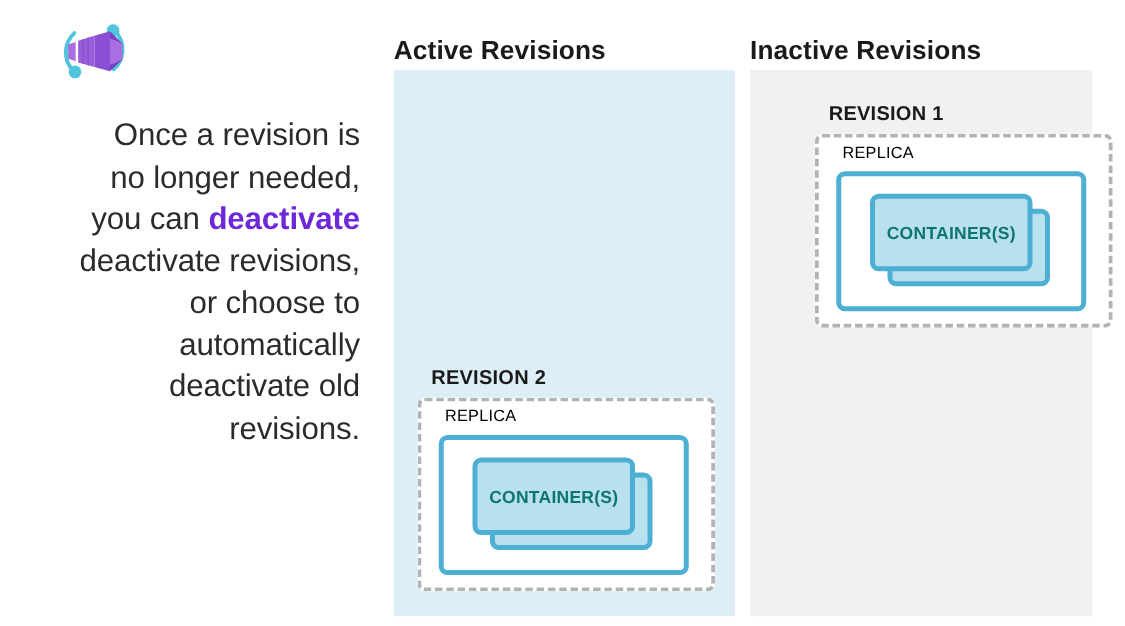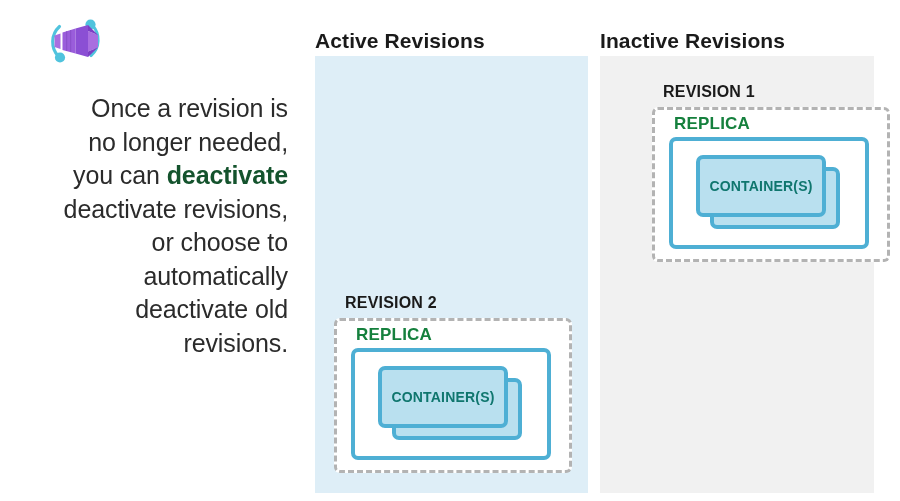--- a/index.html
+++ b/index.html
@@ -41,21 +41,21 @@
     width: 250px;
     text-align: right;
     font-size: 25px;
     line-height: 33.5px;
     color: #2b2b2b;
     font-weight: 400;
     letter-spacing: -0.1px;
   }
   #description-text .strong {
     font-weight: 700;
-    color: #14532d;
+    color: #6d28d9;
   }
 
   
   .column-heading {
     position: absolute;
     font-size: 21px;
     font-weight: 700;
     color: #1a1a1a;
     letter-spacing: 0.1px;
     text-align: left;
@@ -110,23 +110,23 @@
     box-sizing: border-box;
     background: #ffffff;
     border: 3px dashed #b3b3b3;
     border-radius: 6px;
   }
 
   .replica-label {
     position: absolute;
     left: 22px;
     top: 31px;
-    font-size: 17px;
-    font-weight: 700;
-    color: #15803d;
+    font-size: 13px;
+    font-weight: 400;
+    color: #000000;
     letter-spacing: 0.2px;
     white-space: nowrap;
   }
 
   .replica-box {
     position: absolute;
     left: 17px;
     top: 54px;
     width: 200px;
     height: 112px;

